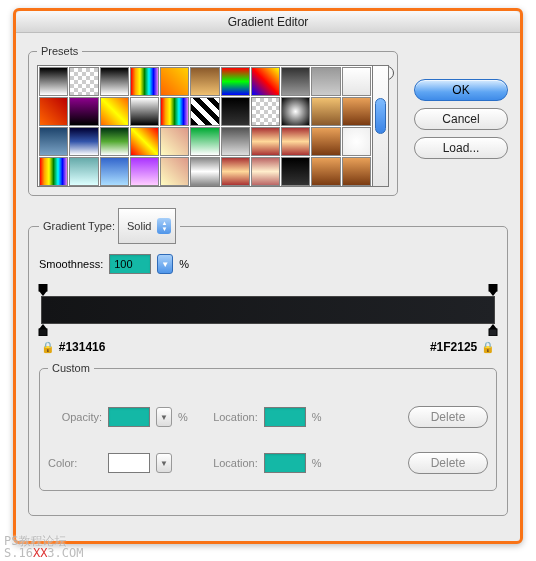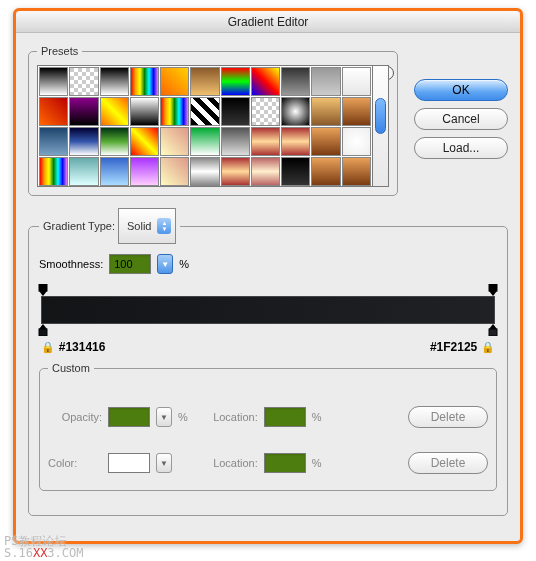--- a/index.html
+++ b/index.html
@@ -134,21 +134,21 @@
     border: 1px solid #7a7a7a;
     background: #fff;
     padding: 0 6px;
     font: inherit;
     box-shadow: inset 0 1px 2px rgba(0,0,0,0.12);
   }
   .small-input {
     width: 42px;
     height: 20px;
     border: 1px solid #7a7a7a;
-    background: #4d7c0f;
+    background: #14b8a6;
     padding: 0 4px;
     font: inherit;
     box-shadow: inset 0 1px 2px rgba(0,0,0,0.12);
   }
   .row {
     display: flex;
     align-items: center;
     gap: 6px;
     margin-bottom: 8px;
   }

